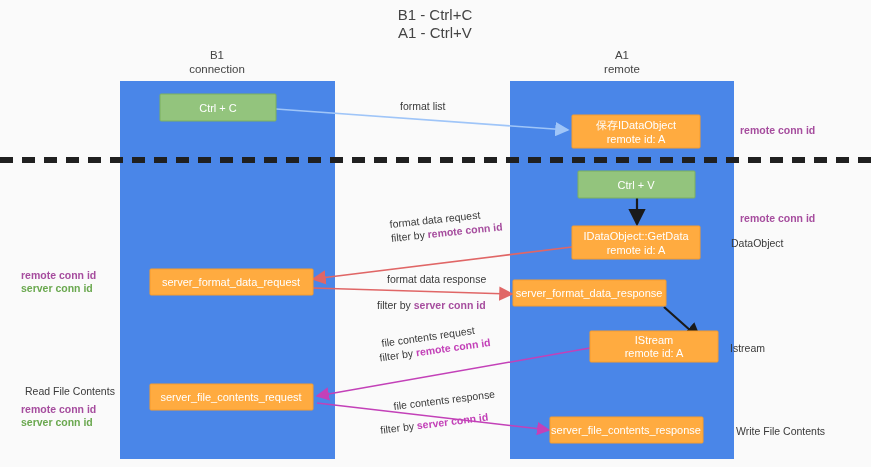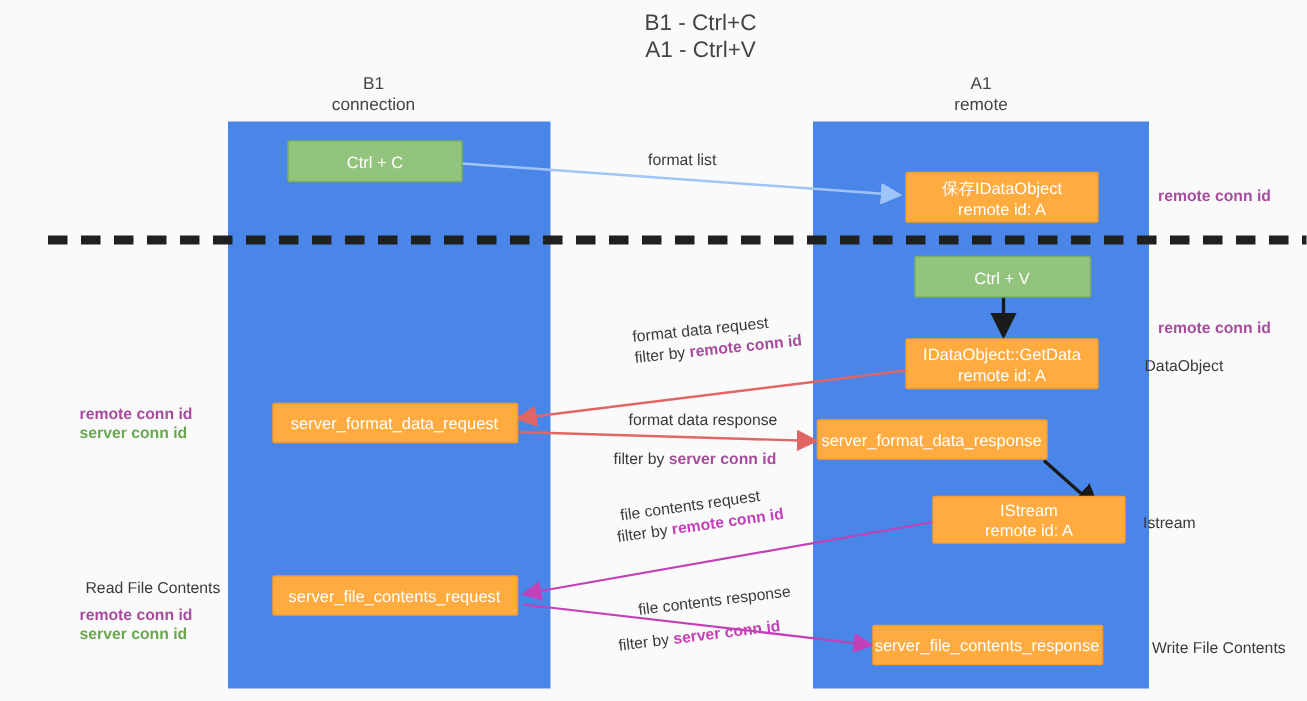--- a/index.html
+++ b/index.html
@@ -3,21 +3,21 @@
 <meta charset="utf-8">
 <style>
   html,body{margin:0;padding:0;}
   body{
     width:871px;height:467px;
     background:#fafafa;
     font-family:"Liberation Sans","DejaVu Sans",sans-serif;
     overflow:hidden;
     position:relative;
   }
-  #stage{position:absolute;left:0;top:0;width:718px;height:467px;margin-left:32px;}
+  #stage{position:absolute;left:0;top:0;width:718px;height:467px;}
   svg#canvas{position:absolute;left:0;top:0;width:871px;height:467px;}
 
   .lane{fill:#4a86e8;}
   .lane-title{fill:#444;font-size:11.5px;text-anchor:middle;}
 
   .title-line{fill:#444;font-size:15px;text-anchor:middle;}
 
   .node rect{stroke-width:1;}
   .node.green rect{fill:#93c47d;stroke:#7cb05f;}
   .node.orange rect{fill:#ffab40;stroke:#f79c2d;}

